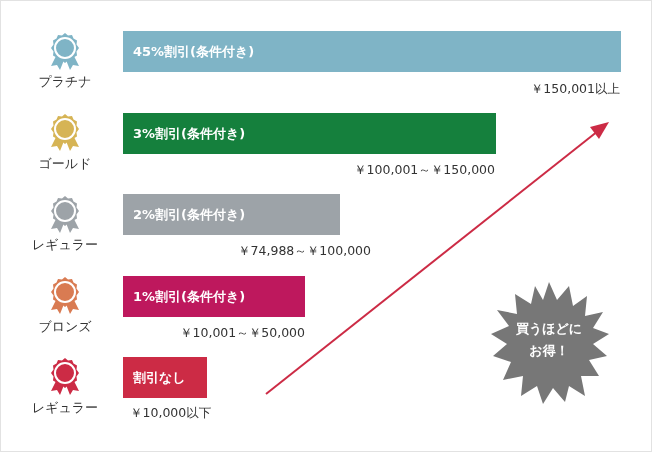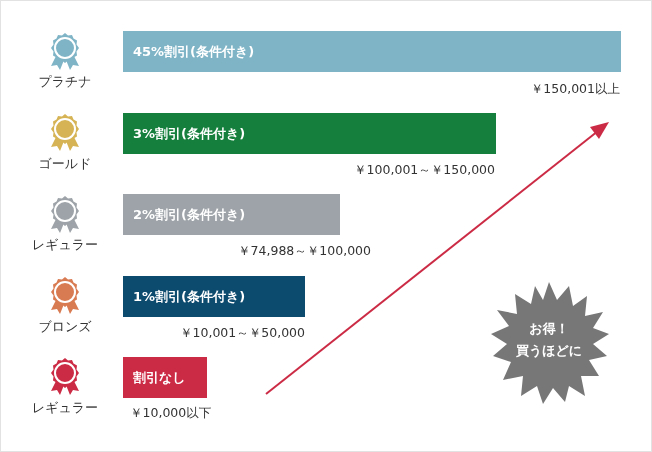--- a/index.html
+++ b/index.html
@@ -51,21 +51,21 @@
   <div class="range" style="top:243px;right:281px">￥74,988～￥100,000</div>
 </div>
 
 <div>
   <svg class="medal" style="top:276px" viewBox="0 0 34 40">
     <path d="M8 24 L3 34 L9 33 L12 38 L16 28 Z M26 24 L31 34 L25 33 L22 38 L18 28 Z" fill="#d97b52"></path>
     <polygon points="17,1 20,3.5 24,3 25.5,6.5 29,8.5 28.5,12.5 31,16 28.5,19.5 29,23.5 25.5,25.5 24,29 20,28.5 17,31 14,28.5 10,29 8.5,25.5 5,23.5 5.5,19.5 3,16 5.5,12.5 5,8.5 8.5,6.5 10,3 14,3.5" fill="#d97b52"></polygon>
     <circle cx="17" cy="16" r="10" fill="none" stroke="#fff" stroke-width="2"></circle>
   </svg>
   <div class="tier-name" style="top:318px">ブロンズ</div>
-  <div class="bar" style="top:276px;width:182px;background:#0c4a6e">1%割引(条件付き)</div>
+  <div class="bar" style="top:276px;width:182px;background:#be185d">1%割引(条件付き)</div>
   <div class="range" style="top:325px;right:347px">￥10,001～￥50,000</div>
 </div>
 
 <div>
   <svg class="medal" style="top:357px" viewBox="0 0 34 40">
     <path d="M8 24 L3 34 L9 33 L12 38 L16 28 Z M26 24 L31 34 L25 33 L22 38 L18 28 Z" fill="#cc2b45"></path>
     <polygon points="17,1 20,3.5 24,3 25.5,6.5 29,8.5 28.5,12.5 31,16 28.5,19.5 29,23.5 25.5,25.5 24,29 20,28.5 17,31 14,28.5 10,29 8.5,25.5 5,23.5 5.5,19.5 3,16 5.5,12.5 5,8.5 8.5,6.5 10,3 14,3.5" fill="#cc2b45"></polygon>
     <circle cx="17" cy="16" r="10" fill="none" stroke="#fff" stroke-width="2"></circle>
   </svg>
   <div class="tier-name" style="top:399px">レギュラー</div>
@@ -75,15 +75,15 @@
 
 <svg class="arrow" width="652" height="452">
   <line x1="266" y1="394" x2="598" y2="131" stroke="#cc2b45" stroke-width="2"></line>
   <polygon points="609,122 590,127 599,139" fill="#cc2b45"></polygon>
 </svg>
 
 <svg class="badge" viewBox="0 0 124 124">
   <polygon fill="#777777" points="62,2 70,20 82,6 86,26 100,16 98,36 116,32 106,48 122,54 106,64 120,76 102,80 112,96 94,96 98,116 82,106 78,122 66,108 56,124 50,106 34,116 36,96 16,100 24,82 6,76 20,64 4,54 22,46 10,30 30,34 28,14 44,24 48,6 56,20"></polygon>
 </svg>
 <div class="badge-text">
+  <div>買うほどに</div>
   <div>お得！</div>
-  <div>買うほどに</div>
 </div>
 
 </body></html>

